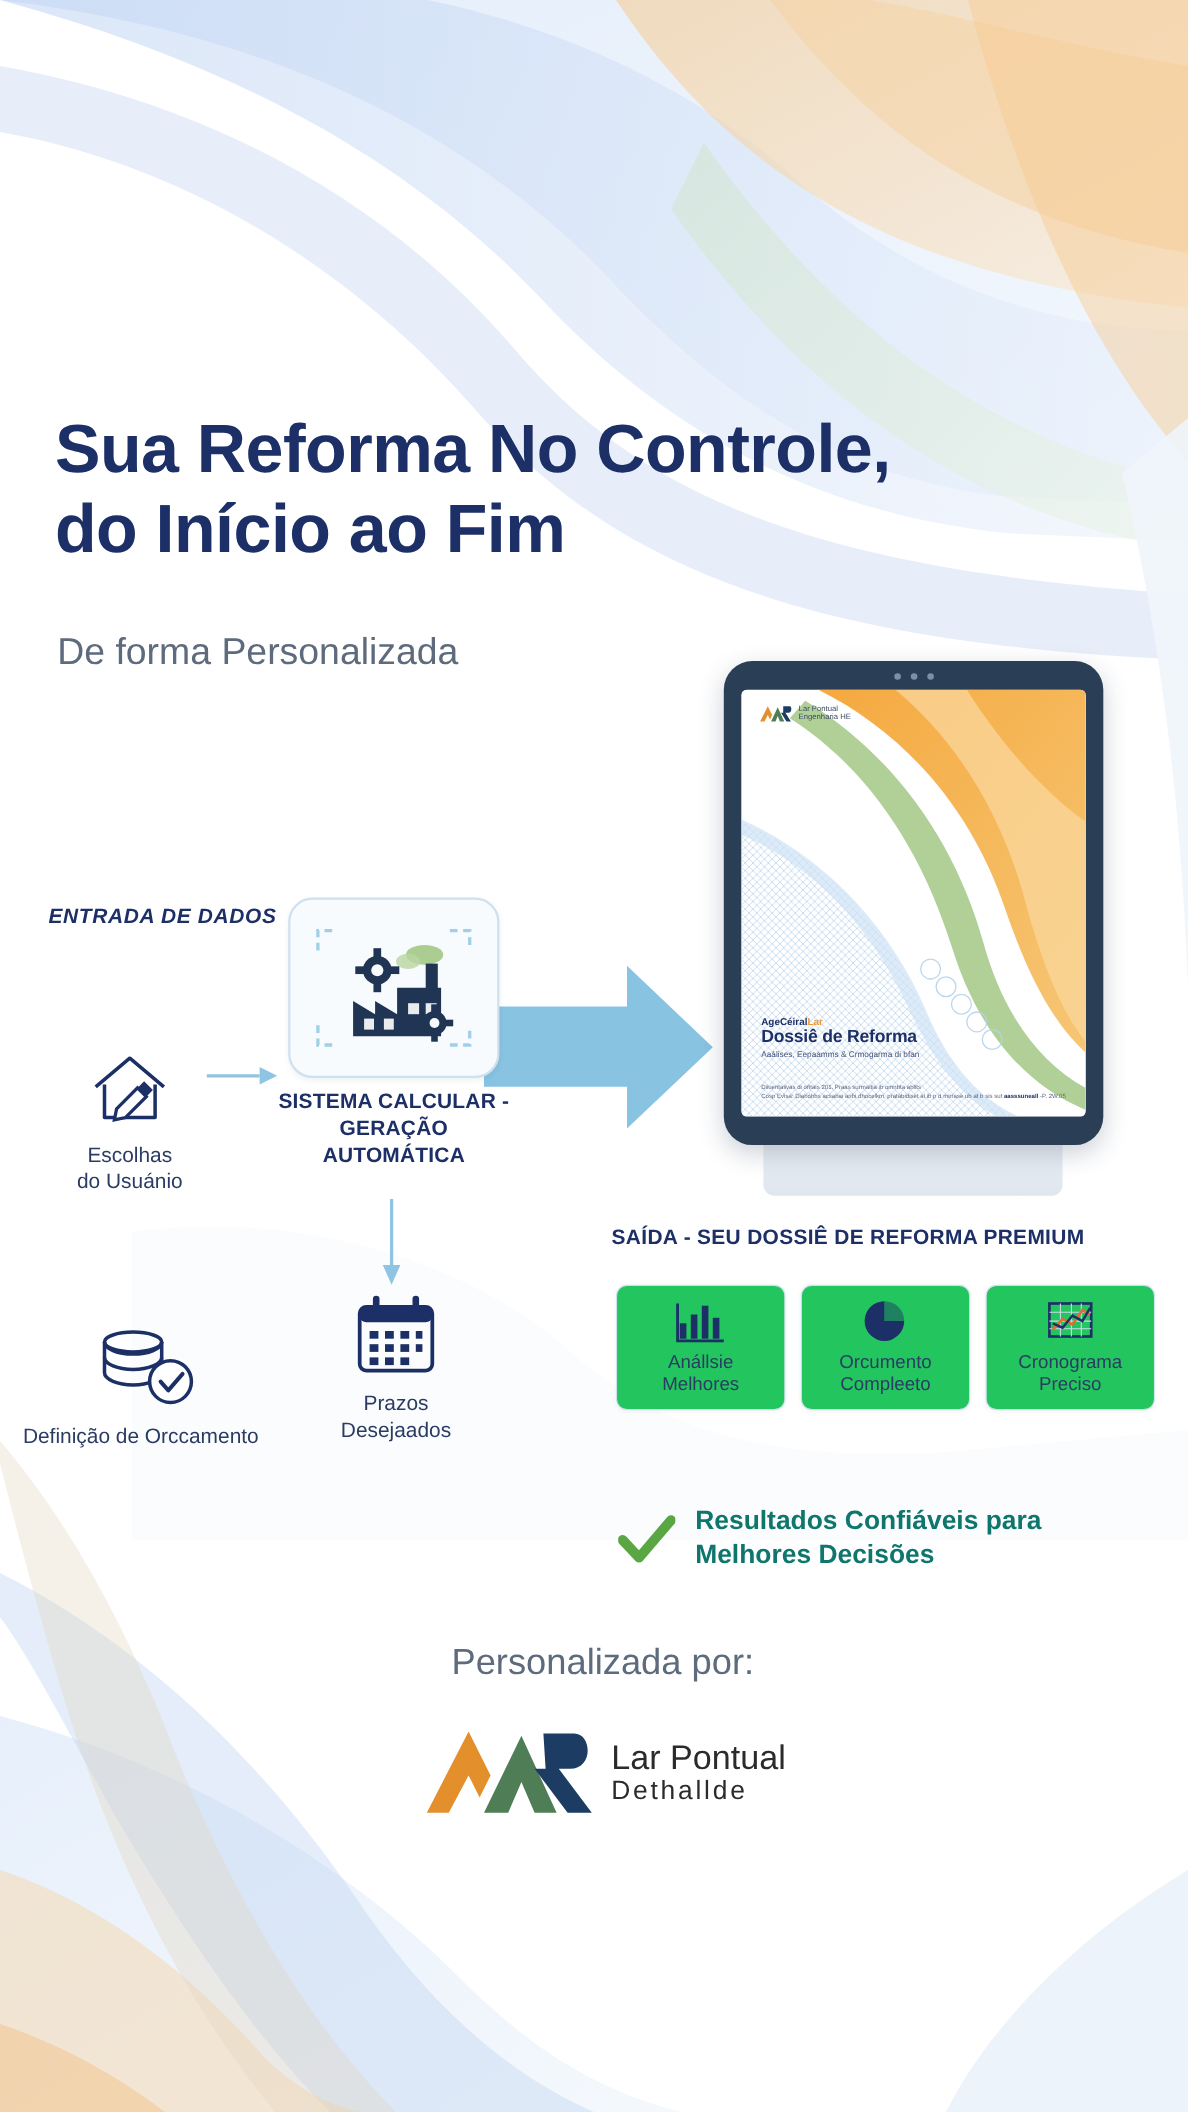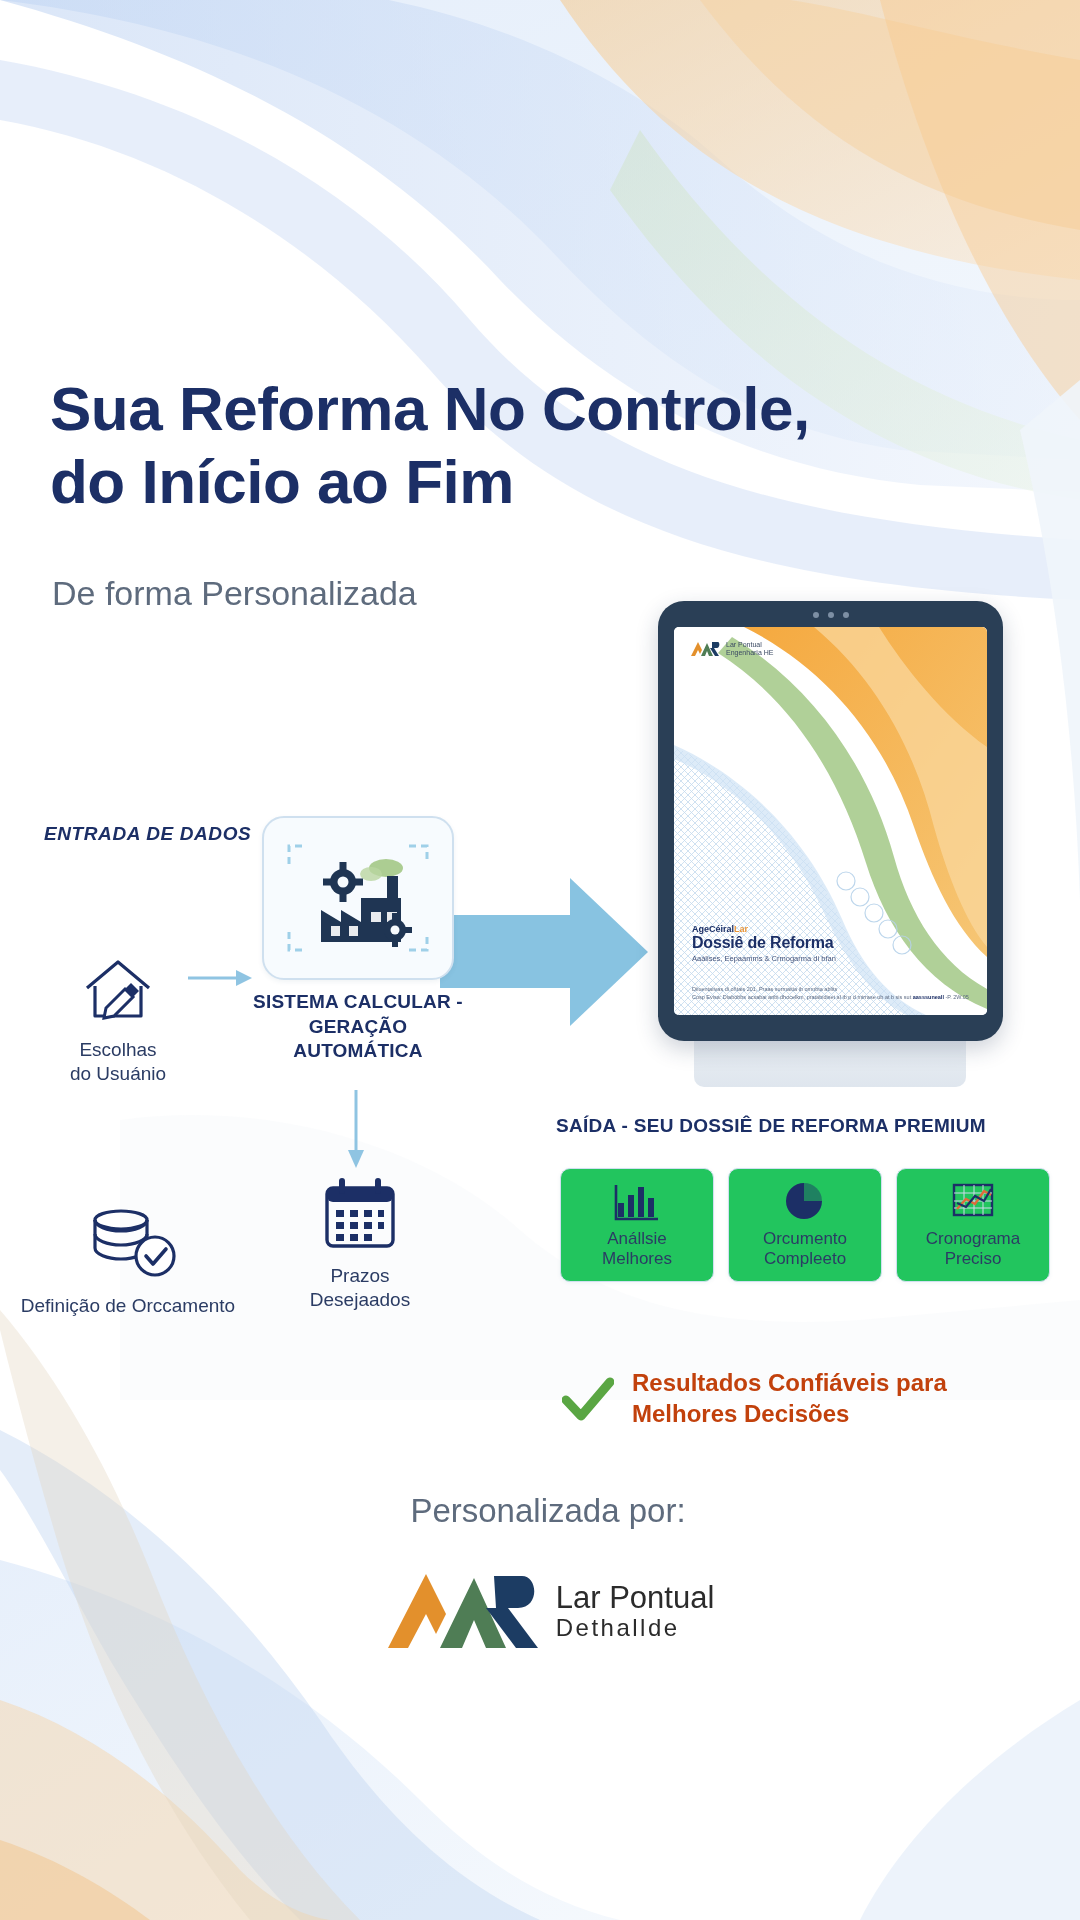--- a/index.html
+++ b/index.html
@@ -217,21 +217,21 @@
     position: absolute;
     left: 562px;
     top: 1368px;
     display: flex;
     align-items: center;
     gap: 18px;
   }
   .result-text {
     font-size: 24px;
     font-weight: bold;
-    color: #c2410c;
+    color: #0f766e;
     line-height: 1.28;
   }
 
   
   .dev-by {
     position: absolute;
     left: 0; right: 0;
     top: 1492px;
     text-align: center;
     font-size: 33px;

